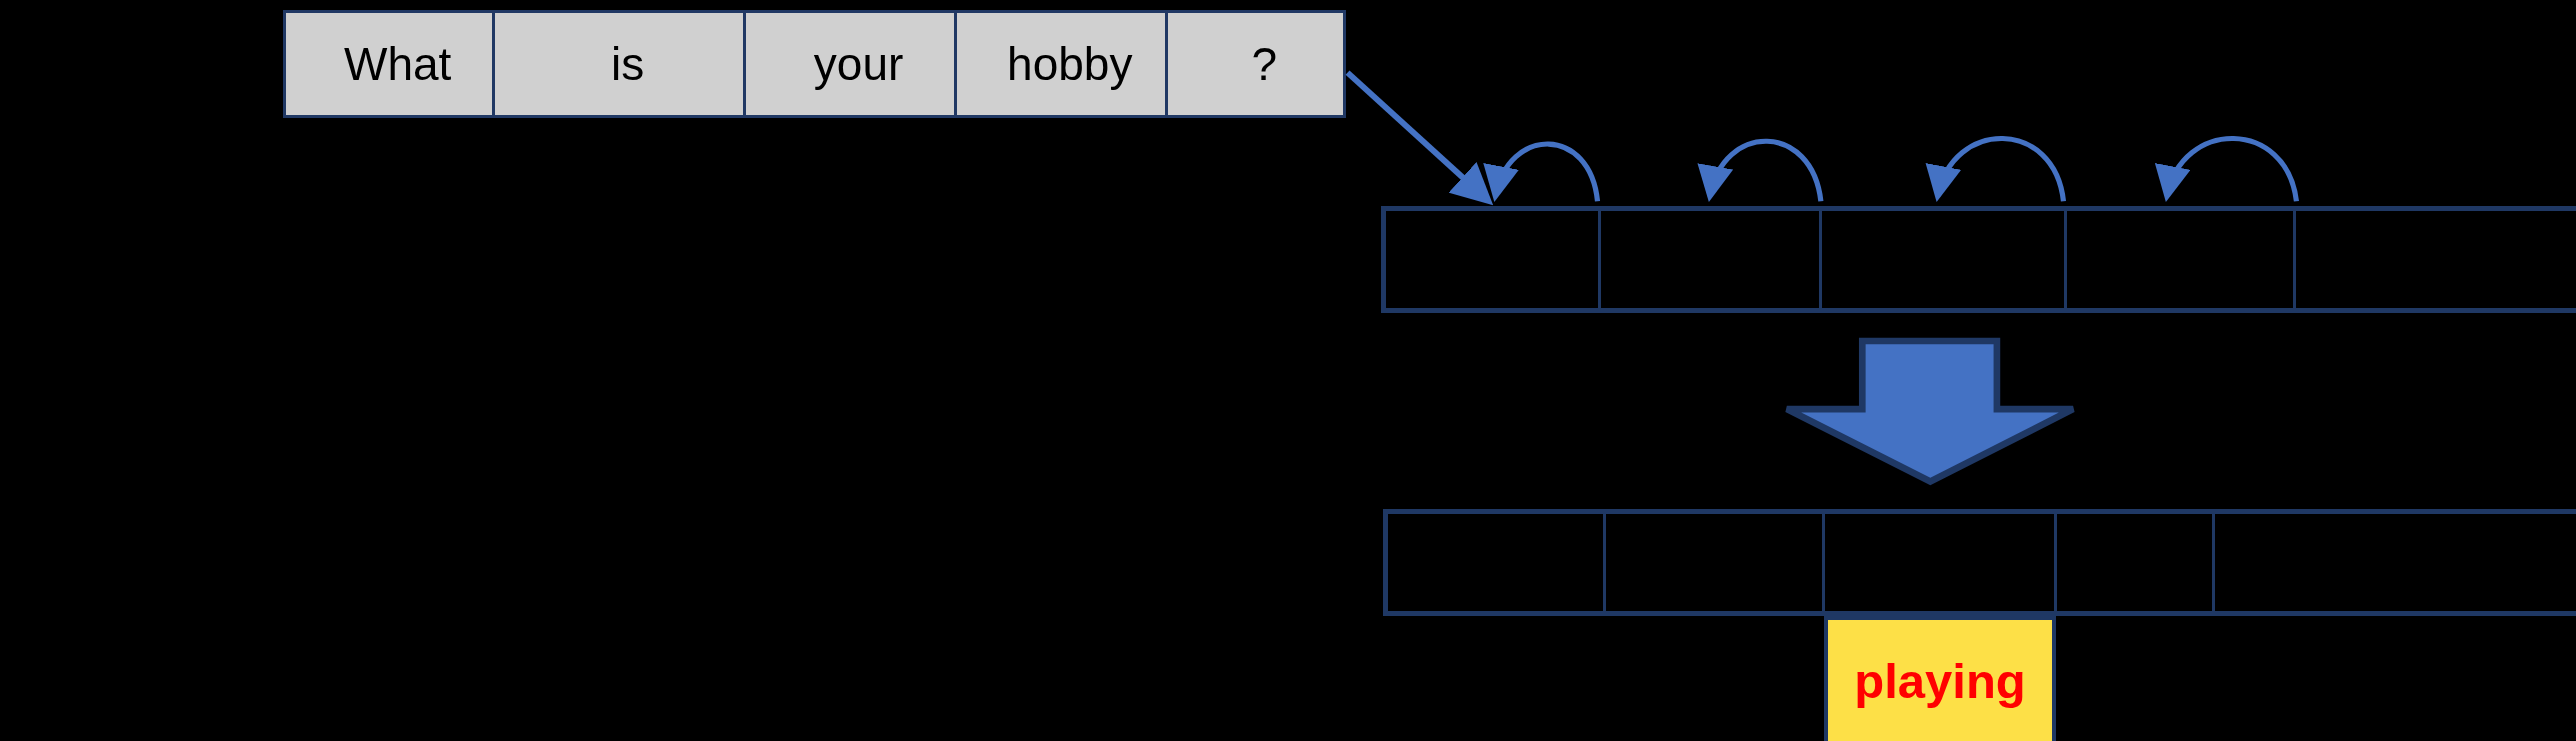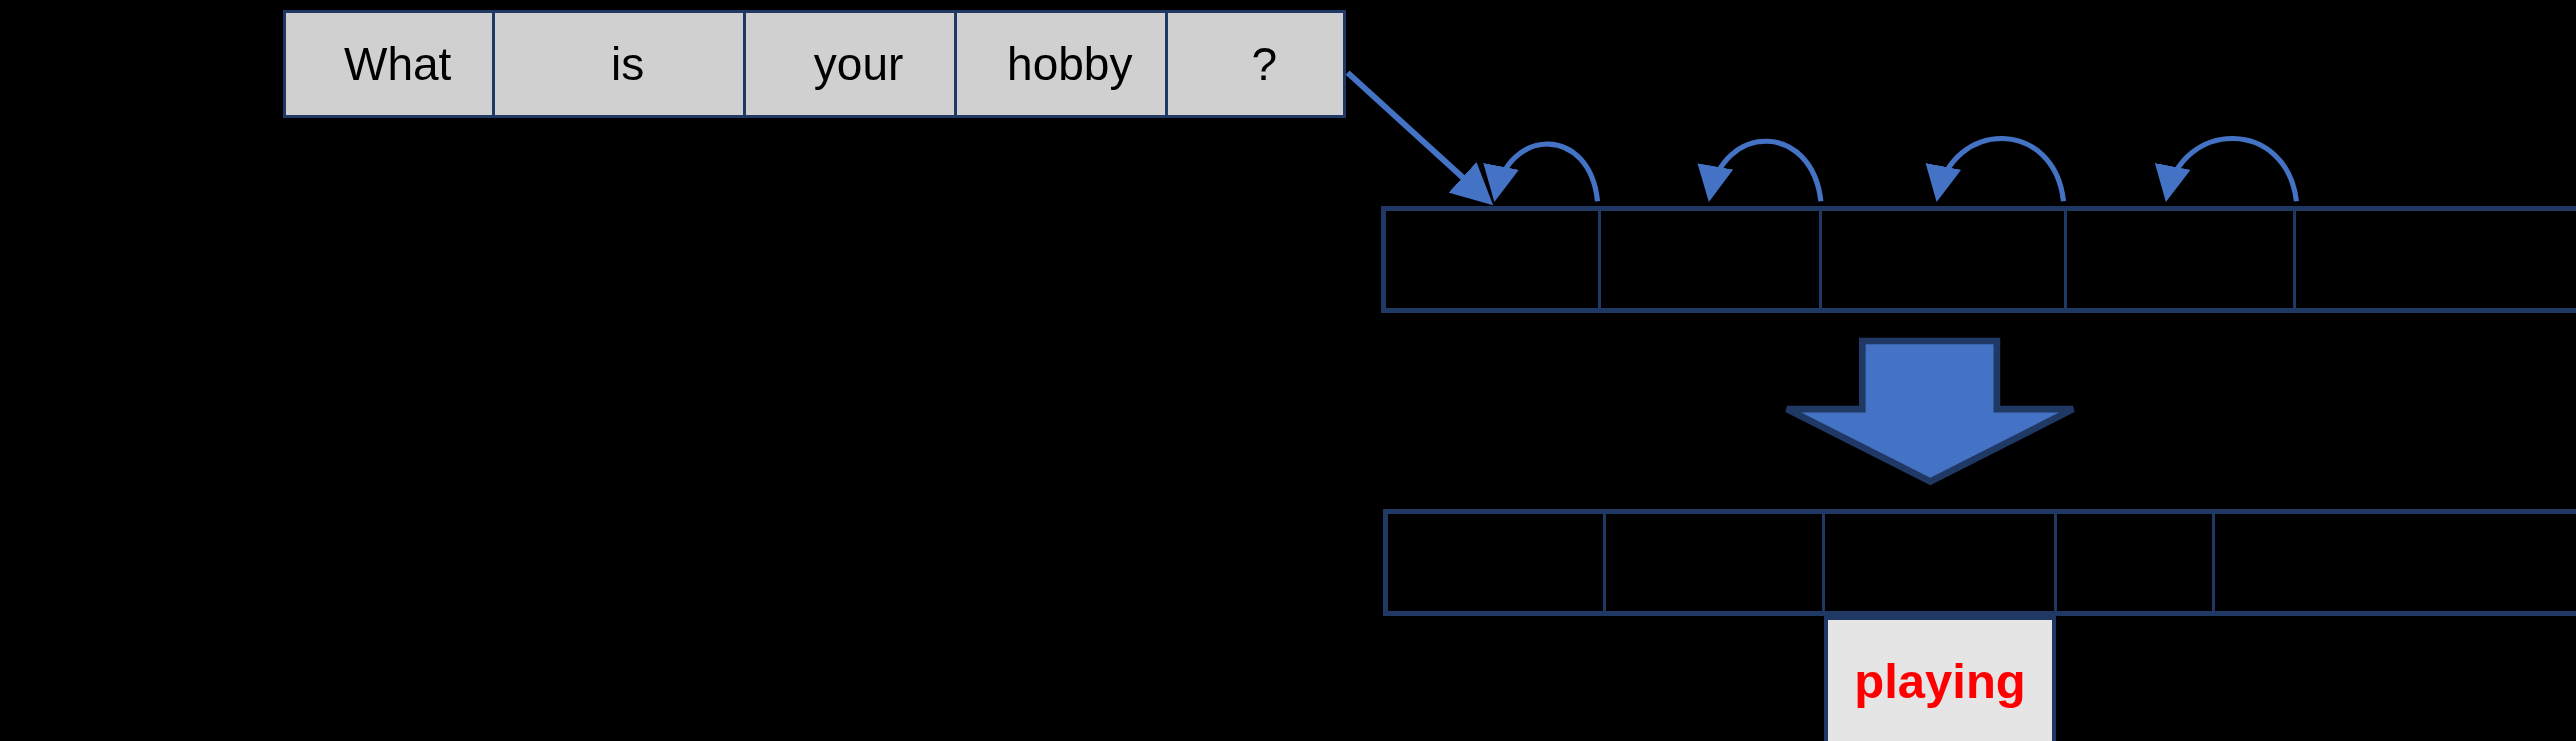--- a/index.html
+++ b/index.html
@@ -82,21 +82,21 @@
   
   #output-cell {
     position: absolute;
     left: 1824px;
     top: 616px;
     width: 232px;
     height: 126px;
     box-sizing: border-box;
     border: 4.4px solid #1f3864;
     border-bottom: none;
-    background: #e5e5e5;
+    background: #fde047;
     display: flex;
     align-items: center;
     justify-content: center;
   }
   #output-cell .out-text {
     color: #ff0000;
     font-size: 49px;
     font-weight: bold;
     line-height: 1;
   }

